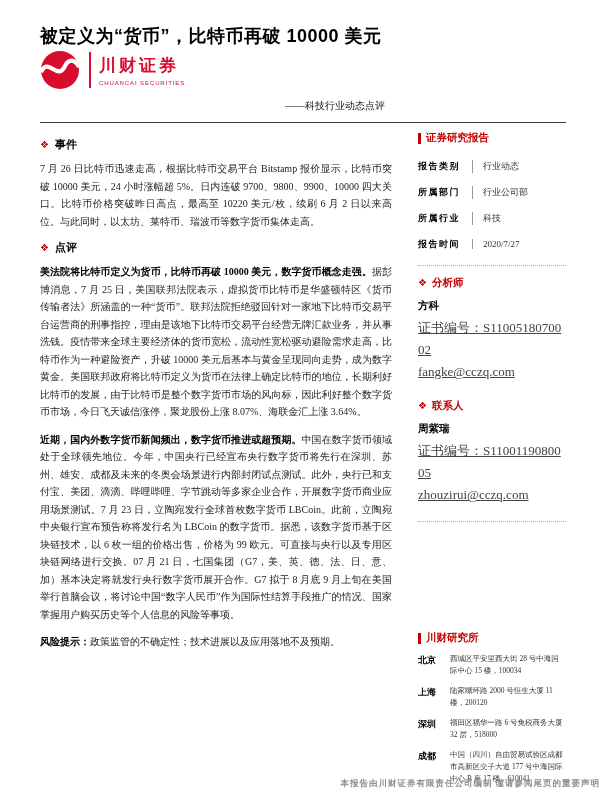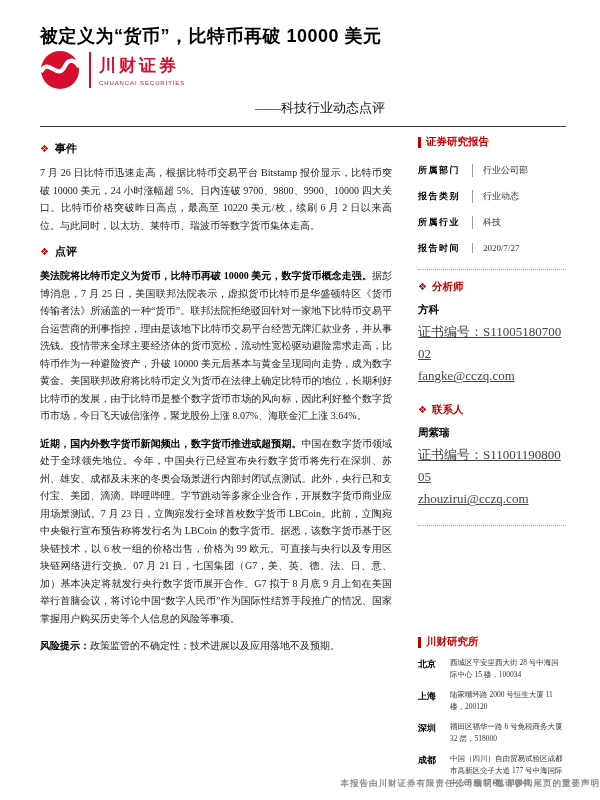--- a/index.html
+++ b/index.html
@@ -16,21 +16,21 @@
     white-space:nowrap; letter-spacing:0.5px;
     font-family:"Liberation Sans","DejaVu Sans",sans-serif;
   }
   .logo { display:flex; align-items:center; margin-top:2px; }
   .logo-mark svg { display:block; }
   .logo-rule { width:2px; height:36px; background:#d80c2d; margin:0 8px 0 9px; }
   .logo-names { display:flex; flex-direction:column; }
   .logo-cn { font-size:17px; font-weight:bold; color:#d80c2d; letter-spacing:3px; }
   .logo-en { font-size:6px; color:#d80c2d; letter-spacing:0.9px; margin-top:3px;
              font-family:"Liberation Sans","DejaVu Sans",sans-serif; }
-  .subtitle { width:345px; text-align:right; font-size:13px; color:#111; margin-top:9px; }
+  .subtitle { width:345px; text-align:right; font-size:10px; color:#111; margin-top:9px; }
   .header-rule { border:none; border-top:1px solid #3a3a3a; margin:9px 0 0; }
   
   .columns { display:flex; margin-top:8px; height:654px; }
   .main-col { flex:0 0 352px; width:352px; }
   .side-col { flex:1; margin-left:26px; display:flex; flex-direction:column; }
   
   .section-heading {
     display:flex; align-items:center; gap:6px; font-size:11px; font-weight:bold;
     color:#000; margin:6px 0 8px; font-family:"Liberation Sans","DejaVu Sans",sans-serif;
   }
@@ -113,26 +113,26 @@
     </div>
 
     <div class="side-col">
 
       <div class="side-heading">
         <span class="red-bar"></span>
         <span>证券研究报告</span>
       </div>
 
       <div class="meta-row">
+        <span class="meta-label">报告类别</span>
+        <span class="meta-value">行业动态</span>
+      </div>
+      <div class="meta-row">
         <span class="meta-label">所属部门</span>
         <span class="meta-value">行业公司部</span>
-      </div>
-      <div class="meta-row">
-        <span class="meta-label">报告类别</span>
-        <span class="meta-value">行业动态</span>
       </div>
       <div class="meta-row">
         <span class="meta-label">所属行业</span>
         <span class="meta-value">科技</span>
       </div>
       <div class="meta-row">
         <span class="meta-label">报告时间</span>
         <span class="meta-value">2020/7/27</span>
       </div>
 

